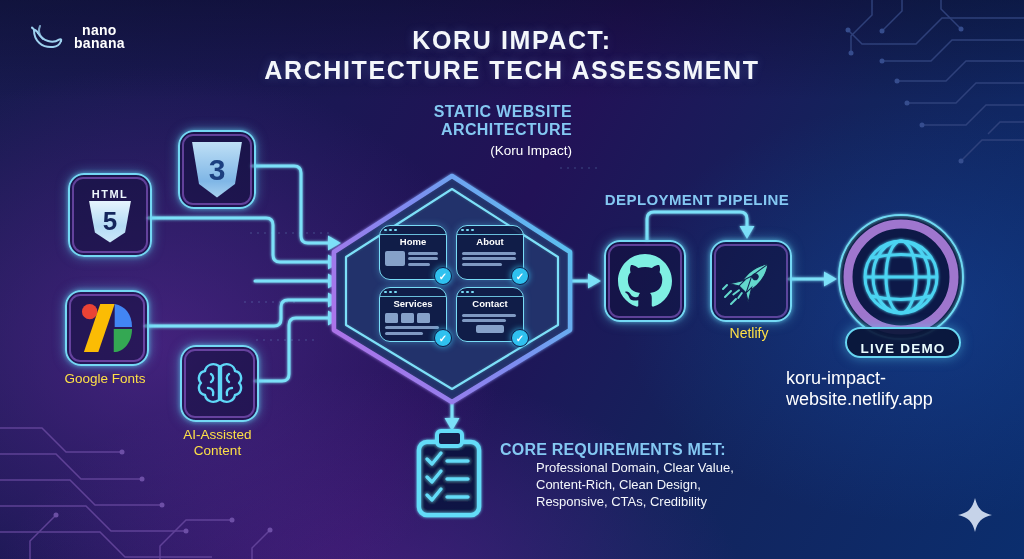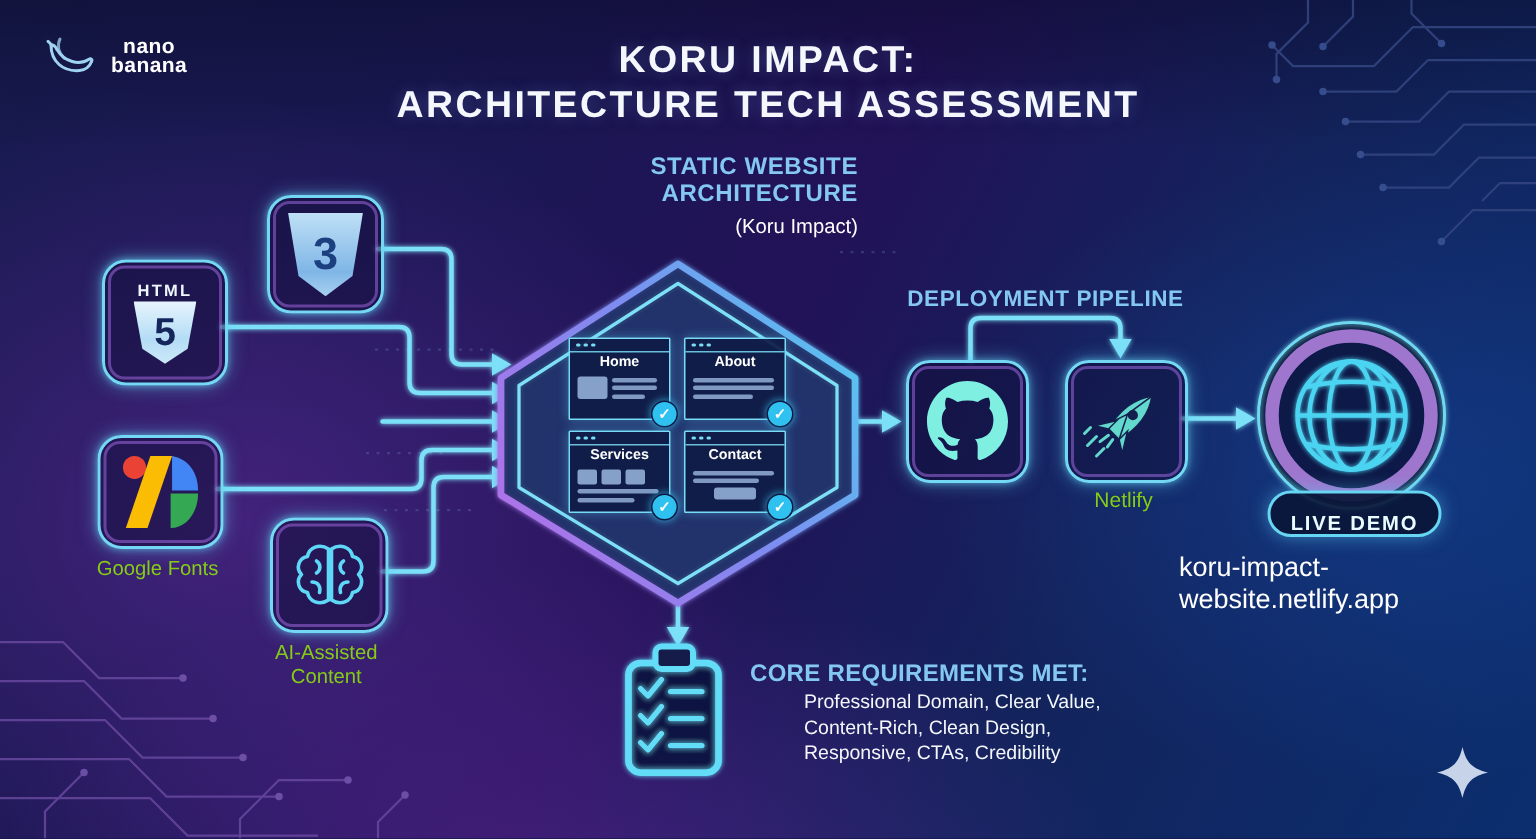--- a/index.html
+++ b/index.html
@@ -32,32 +32,32 @@
     display:flex;flex-direction:column;align-items:center;justify-content:center;}
   .node::after{content:"";position:absolute;inset:2px;border-radius:11px;
     border:2px solid rgba(168,110,232,.5);pointer-events:none;}
   .h5-label{font-size:11px;font-weight:700;color:#eef7fd;letter-spacing:1.5px;margin-bottom:1px;}
   .shield{display:flex;align-items:center;justify-content:center;font-weight:700;color:#14265c;
     background:linear-gradient(180deg,#e6f4fd 0%,#b4dcf5 60%,#cde9f9 100%);
     clip-path:polygon(0 0,100% 0,86% 76%,50% 100%,14% 76%);}
   .shield.css{background:linear-gradient(180deg,#bfe0f6 0%,#7fb6e6 70%,#a9d2f0 100%);color:#1c3f80;}
   .tw-label{font-size:11px;font-weight:700;color:#fff;margin-top:2px;letter-spacing:.2px;}
 
-  .lbl{position:absolute;color:#84cc16;font-size:13.5px;text-align:center;line-height:1.22;}
+  .lbl{position:absolute;color:#fde047;font-size:13.5px;text-align:center;line-height:1.22;}
 
   
   .arch-head{position:absolute;left:332px;top:103px;width:240px;text-align:right;}
   .arch-head .hl{color:#84c8f2;font-weight:700;font-size:16px;line-height:1.15;letter-spacing:.4px;}
   .arch-head .sub{color:#fff;font-size:13.5px;margin-top:3px;}
   .pipe-head{position:absolute;left:597px;top:179px;width:200px;text-align:center;
     color:#84c8f2;font-weight:700;font-size:15px;letter-spacing:.4px;margin-top:12px;}
 
   
   .page-card{position:absolute;width:66px;height:53px;background:rgba(15,28,70,.93);
-    border:1.6px solid #79dcf6;border-radius:1px;box-shadow:0 0 7px rgba(90,200,240,.4);}
+    border:1.6px solid #79dcf6;border-radius:11px;box-shadow:0 0 7px rgba(90,200,240,.4);}
   .card-bar{height:8px;border-bottom:1px solid rgba(121,220,246,.85);display:flex;gap:2.5px;
     align-items:center;padding:0 0 0 4px;}
   .dot{width:2.6px;height:2.6px;border-radius:50%;background:#79dcf6;display:block;}
   .card-title{font-size:9.5px;font-weight:700;color:#fff;text-align:center;margin-top:1px;}
   .card-body{padding:2px 5px 0 5px;}
   .row{display:flex;gap:3px;}
   .col{flex:1;}
   .ln{height:3px;background:rgba(155,185,225,.8);border-radius:2px;margin:2.5px 0;}
   .imgblock{width:20px;height:15px;background:rgba(155,185,225,.85);border-radius:2px;margin-top:2px;}
   .sq{width:13px;height:10px;background:rgba(155,185,225,.85);border-radius:1.5px;}

